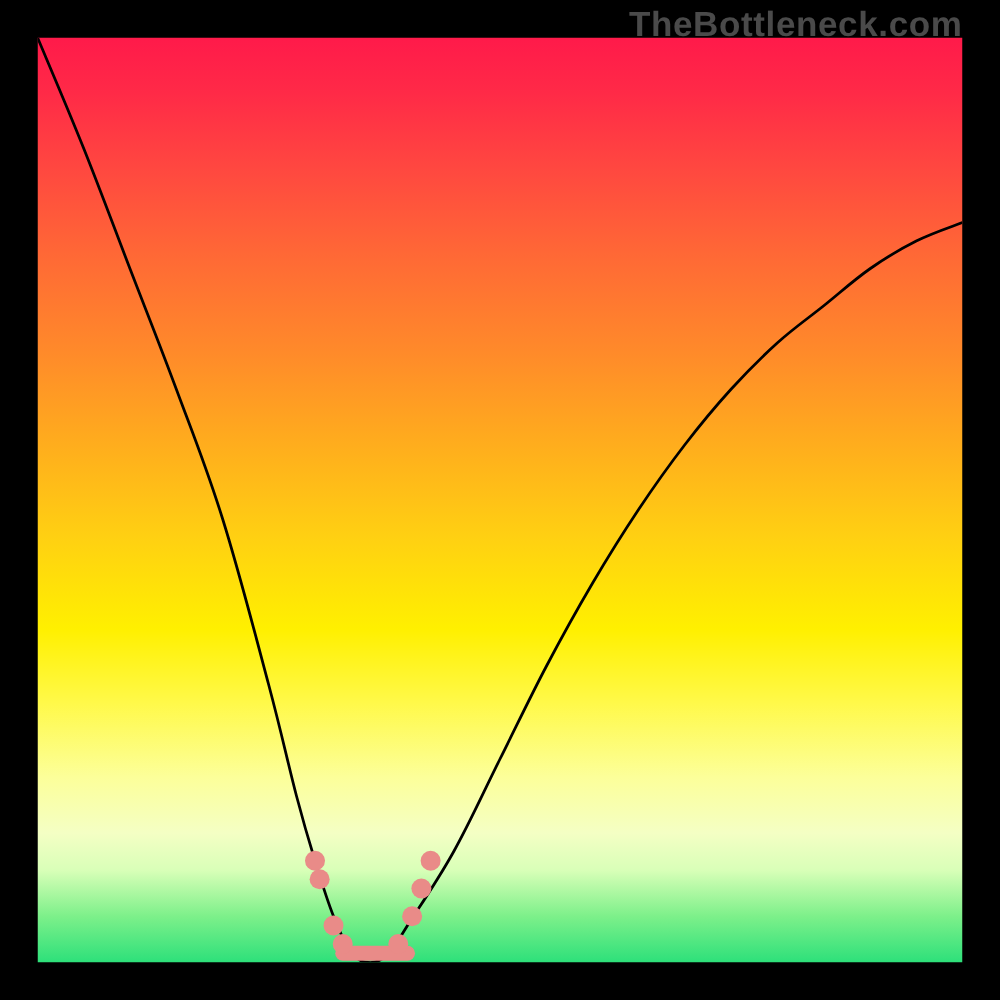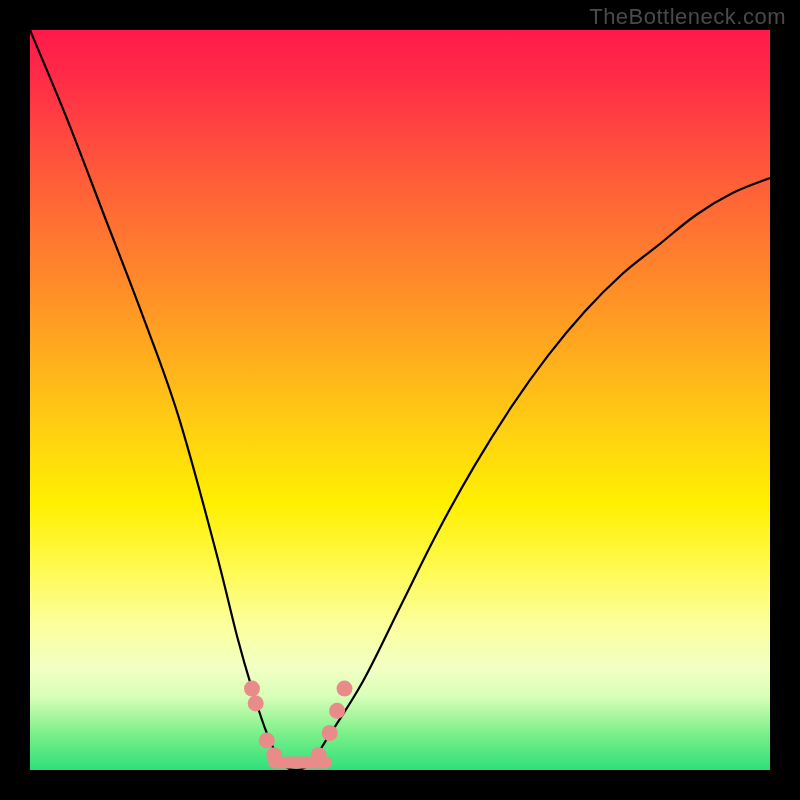--- a/index.html
+++ b/index.html
@@ -7,24 +7,24 @@
     width: 800px;
     height: 800px;
     background: #000;
     position: relative;
     overflow: hidden;
     font-family: Arial, Helvetica, sans-serif;
   }
   .watermark {
     position: absolute;
     top: 4px;
-    right: 14px;
+    right: 30px;
     color: #4a4a4a;
-    font-size: 22px;
-    font-weight: 400;
+    font-size: 28px;
+    font-weight: 700;
     letter-spacing: 0.5px;
     z-index: 5;
   }
   .plot-frame {
     position: absolute;
     left: 30px;
     top: 30px;
     width: 740px;
     height: 740px;
     overflow: hidden;

